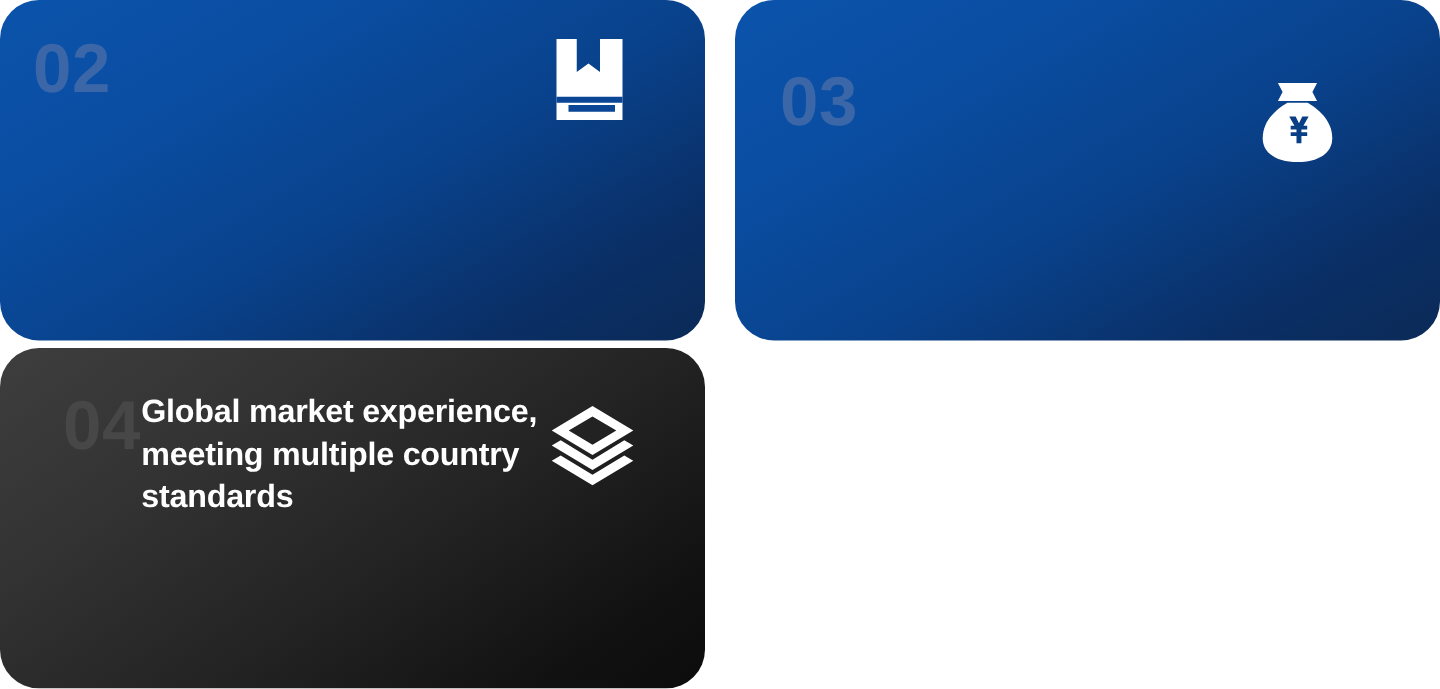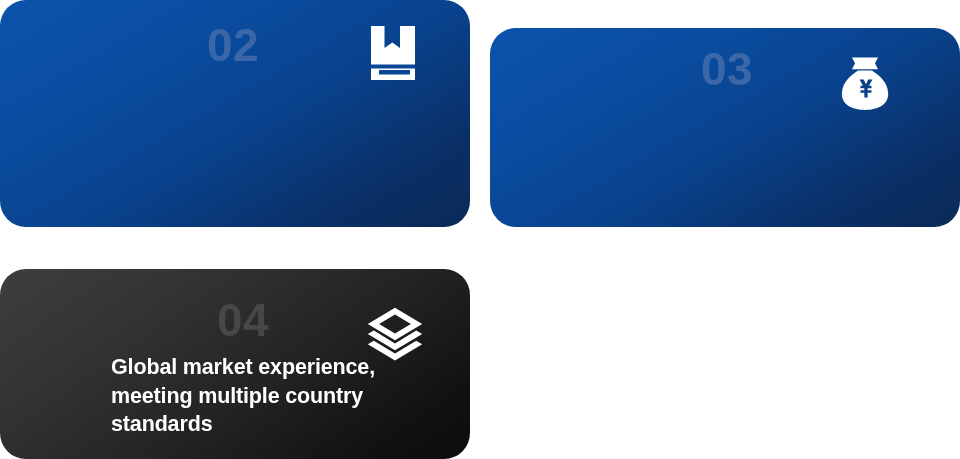--- a/index.html
+++ b/index.html
@@ -38,22 +38,21 @@
     background: linear-gradient(145deg, #3e3e3e 0%, #333333 28%, #232323 58%, #111111 86%, #0c0c0c 100%);
   }
   .feature-card.theme-blue {
     background: linear-gradient(150deg, #0b53ab 0%, #0a4ea3 25%, #09428c 55%, #0a2f66 82%, #0b2a57 100%);
   }
 
   .card-inner {
     position: relative;
     height: 100%;
     display: flex;
-    flex-direction: column;
-    align-items: center;
+    flex-direction: row;
   }
 
   .card-number {
     font-size: 46px;
     font-weight: bold;
     line-height: 1;
     letter-spacing: 0.5px;
     margin: 0 0 14px 0;
     user-select: none;
   }
@@ -81,23 +80,23 @@
     align-items: center;
     justify-content: center;
   }
   .card-icon svg { display: block; }
 
   
   #card-1 { padding-top: 22px; }
   #card-1 .card-number { margin-bottom: 16px; }
   #card-2 { padding-top: 22px; padding-left: 22px; }
   #card-2 .card-number { margin-bottom: 12px; }
-  #card-3 { padding-top: 18px; padding-left: 30px; margin-top: 28px; }
+  #card-3 { padding-top: 44px; padding-left: 30px; }
   #card-3 .card-number { margin-bottom: 10px; }
-  #card-4 { padding-top: 28px; padding-left: 42px; margin-top: 37px; }
+  #card-4 { padding-top: 28px; padding-left: 42px; }
   #card-4 .card-number { margin-bottom: 10px; }
   #card-3 .card-icon { top: 6px; right: 38px; }
   #card-4 .card-icon { top: 6px; right: 18px; }
   #card-2 .card-icon { top: 0px; right: 20px; }
   #card-1 .card-icon { top: 0px; right: 38px; }
 </style>
 </head>
 <body>
 
 <div id="feature-grid">

